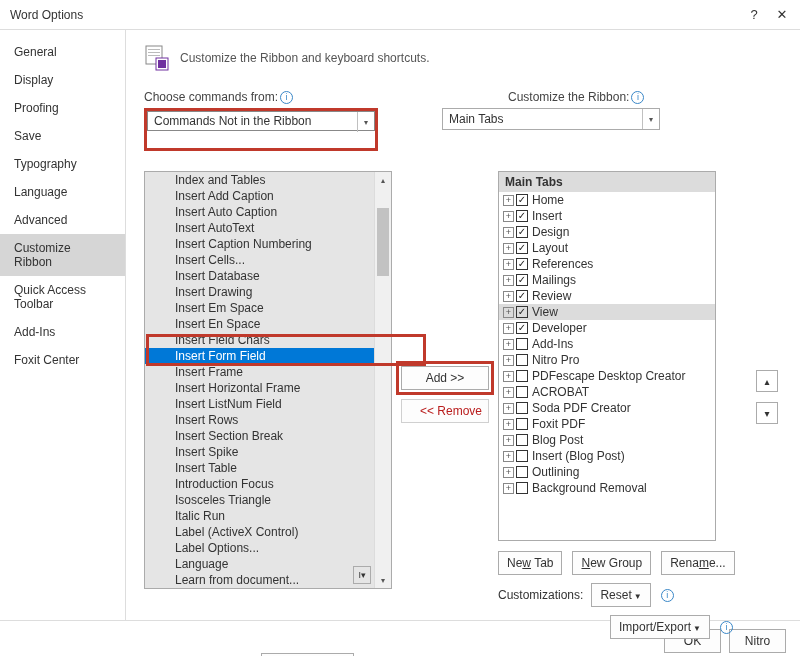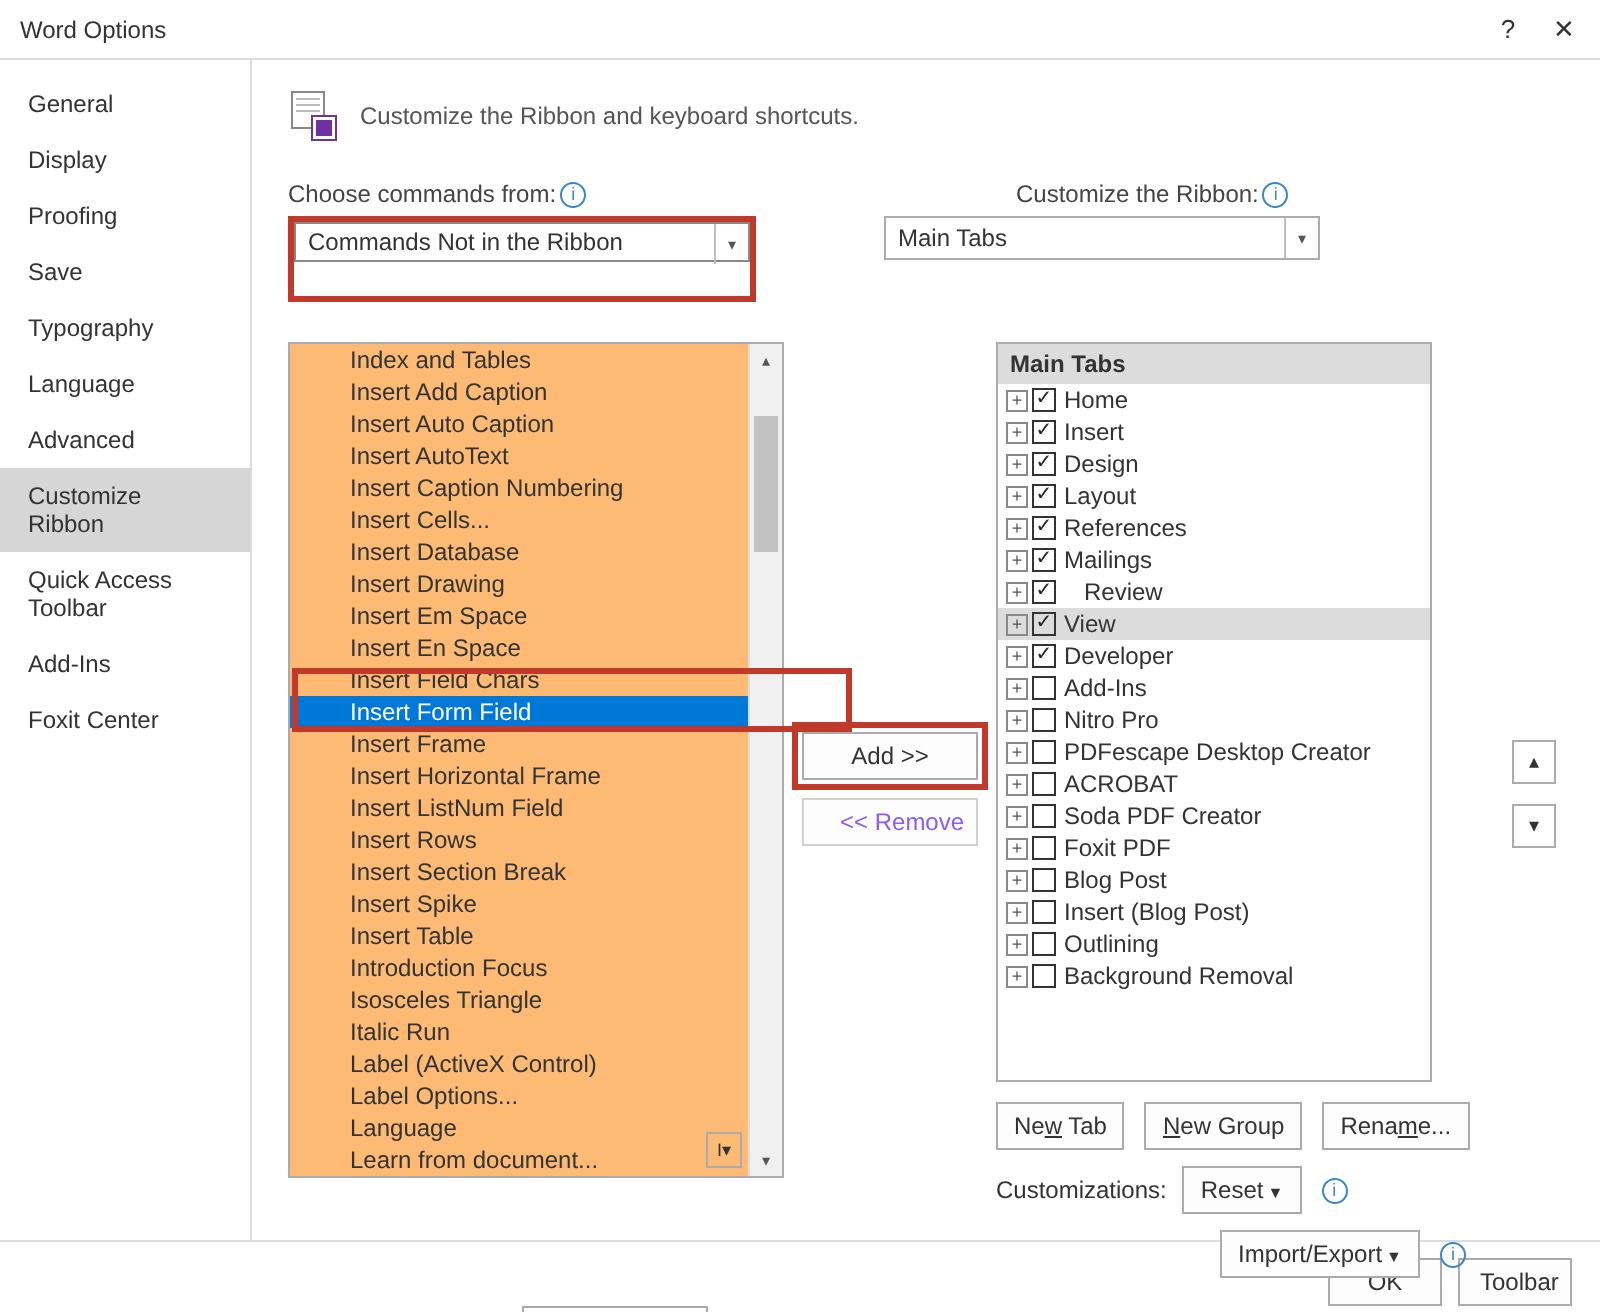--- a/index.html
+++ b/index.html
@@ -27,35 +27,35 @@
 .info-ic { display: inline-block; width: 13px; height: 13px; border: 1px solid #3a87c7; border-radius: 50%; color: #3a87c7; font-size: 9px; text-align: center; line-height: 11px; margin-left: 2px; vertical-align: middle; }
 
 .selects-row { display: flex; margin-top: 4px; }
 .select { position: relative; background: #fff; border: 1px solid #ababab; height: 22px; display: flex; align-items: center; padding: 0 6px; }
 .select .arrow { position: absolute; right: 0; top: 0; width: 17px; height: 20px; border-left: 1px solid #c0c0c0; display: flex; align-items: center; justify-content: center; font-size: 8px; color: #555; }
 .sel-left { width: 234px; border: 3px solid #c0392b; height: 43px; }
 .sel-left .select { border: 1px solid #888; height: 20px; width: 228px; }
 .sel-right { width: 218px; margin-left: 64px; }
 
 .lists-row { display: flex; margin-top: 20px; }
-.listbox { border: 1px solid #ababab; background: #fdba74; position: relative; }
+.listbox { border: 1px solid #ababab; background: #e5e5e5; position: relative; }
 .listbox.left { width: 248px; height: 418px; }
 .listbox .scroll { position: absolute; top: 0; right: 0; bottom: 0; width: 17px; background: #f0f0f0; border-left: 1px solid #dcdcdc; }
 .listbox .scroll .sar { height: 16px; display: flex; align-items: center; justify-content: center; font-size: 8px; color: #555; }
 .listbox .scroll .thumb { position: absolute; left: 2px; right: 2px; top: 36px; height: 68px; background: #c2c2c2; }
 .list-inner { position: absolute; top: 0; left: 0; right: 17px; bottom: 0; overflow: hidden; }
 .cmd-item { display: flex; align-items: center; height: 16px; padding-left: 8px; gap: 6px; white-space: nowrap; }
 .cmd-item .cic { width: 16px; height: 16px; display: flex; align-items: center; justify-content: center; font-size: 10px; color: #3a6ea5; }
 .cmd-item.sel { background: #0078d7; color: #fff; }
 .gearbtn { position: absolute; right: 20px; bottom: 4px; width: 18px; height: 18px; border: 1px solid #ababab; display: flex; align-items: center; justify-content: center; font-size: 9px; }
 .red-frame-item { position: absolute; left: 20px; top: 304px; width: 280px; height: 32px; border: 3px solid #c0392b; pointer-events: none; }
 
 .mid-col { width: 106px; display: flex; flex-direction: column; align-items: center; padding-top: 190px; gap: 4px; }
 .btn { background: #fdfdfd; border: 1px solid #ababab; padding: 4px 10px; cursor: pointer; white-space: nowrap; }
-.btn.dis { color: #8b5cf6; border-color: #d0d0d0; padding-left: 18px; }
+.btn.dis { color: #b91c1c; border-color: #d0d0d0; padding-left: 18px; }
 .btn u { text-decoration: underline; }
 .red-wrap-add { border: 3px solid #c0392b; padding: 2px; }
 .mid-col .btn { width: 88px; text-align: center; }
 
 .tree { width: 218px; height: 370px; border: 1px solid #ababab; background: #fff; position: relative; }
 .tree-hdr { background: #dcdcdc; font-weight: bold; padding: 3px 6px; }
 .tree-item { display: flex; align-items: center; height: 16px; padding-left: 4px; gap: 2px; }
 .tree-item.sel { background: #dcdcdc; }
 .exp { width: 11px; height: 11px; border: 1px solid #888; font-size: 9px; display: flex; align-items: center; justify-content: center; line-height: 1; color: #555; }
 .chk { width: 12px; height: 12px; border: 1px solid #333; font-size: 10px; display: flex; align-items: center; justify-content: center; line-height: 1; color: #222; }
@@ -285,21 +285,21 @@
                 <span style="margin-left: 2px;">References</span>
               </div>
               <div class="tree-item">
                 <span class="exp">+</span>
                 <span class="chk">✓</span>
                 <span style="margin-left: 2px;">Mailings</span>
               </div>
               <div class="tree-item">
                 <span class="exp">+</span>
                 <span class="chk">✓</span>
-                <span style="margin-left: 12px;">Review</span>
+                <span style="margin-left: 2px;">Review</span>
               </div>
               <div class="tree-item sel">
                 <span class="exp">+</span>
                 <span class="chk">✓</span>
                 <span style="margin-left: 2px;">View</span>
               </div>
               <div class="tree-item">
                 <span class="exp">+</span>
                 <span class="chk">✓</span>
                 <span style="margin-left: 2px;">Developer</span>
@@ -382,14 +382,14 @@
 
     <div class="kb-row">
       <span>Keyboard shortcuts:</span>
       <div class="btn"><span>Commands...</span></div>
     </div>
   </div>
 </div>
 
 <div class="footer">
   <div class="btn"><span>OK</span></div>
-  <div class="btn"><span>Toolbar</span></div>
+  <div class="btn"><span>Nitro</span></div>
 </div>
 
 </body></html>

